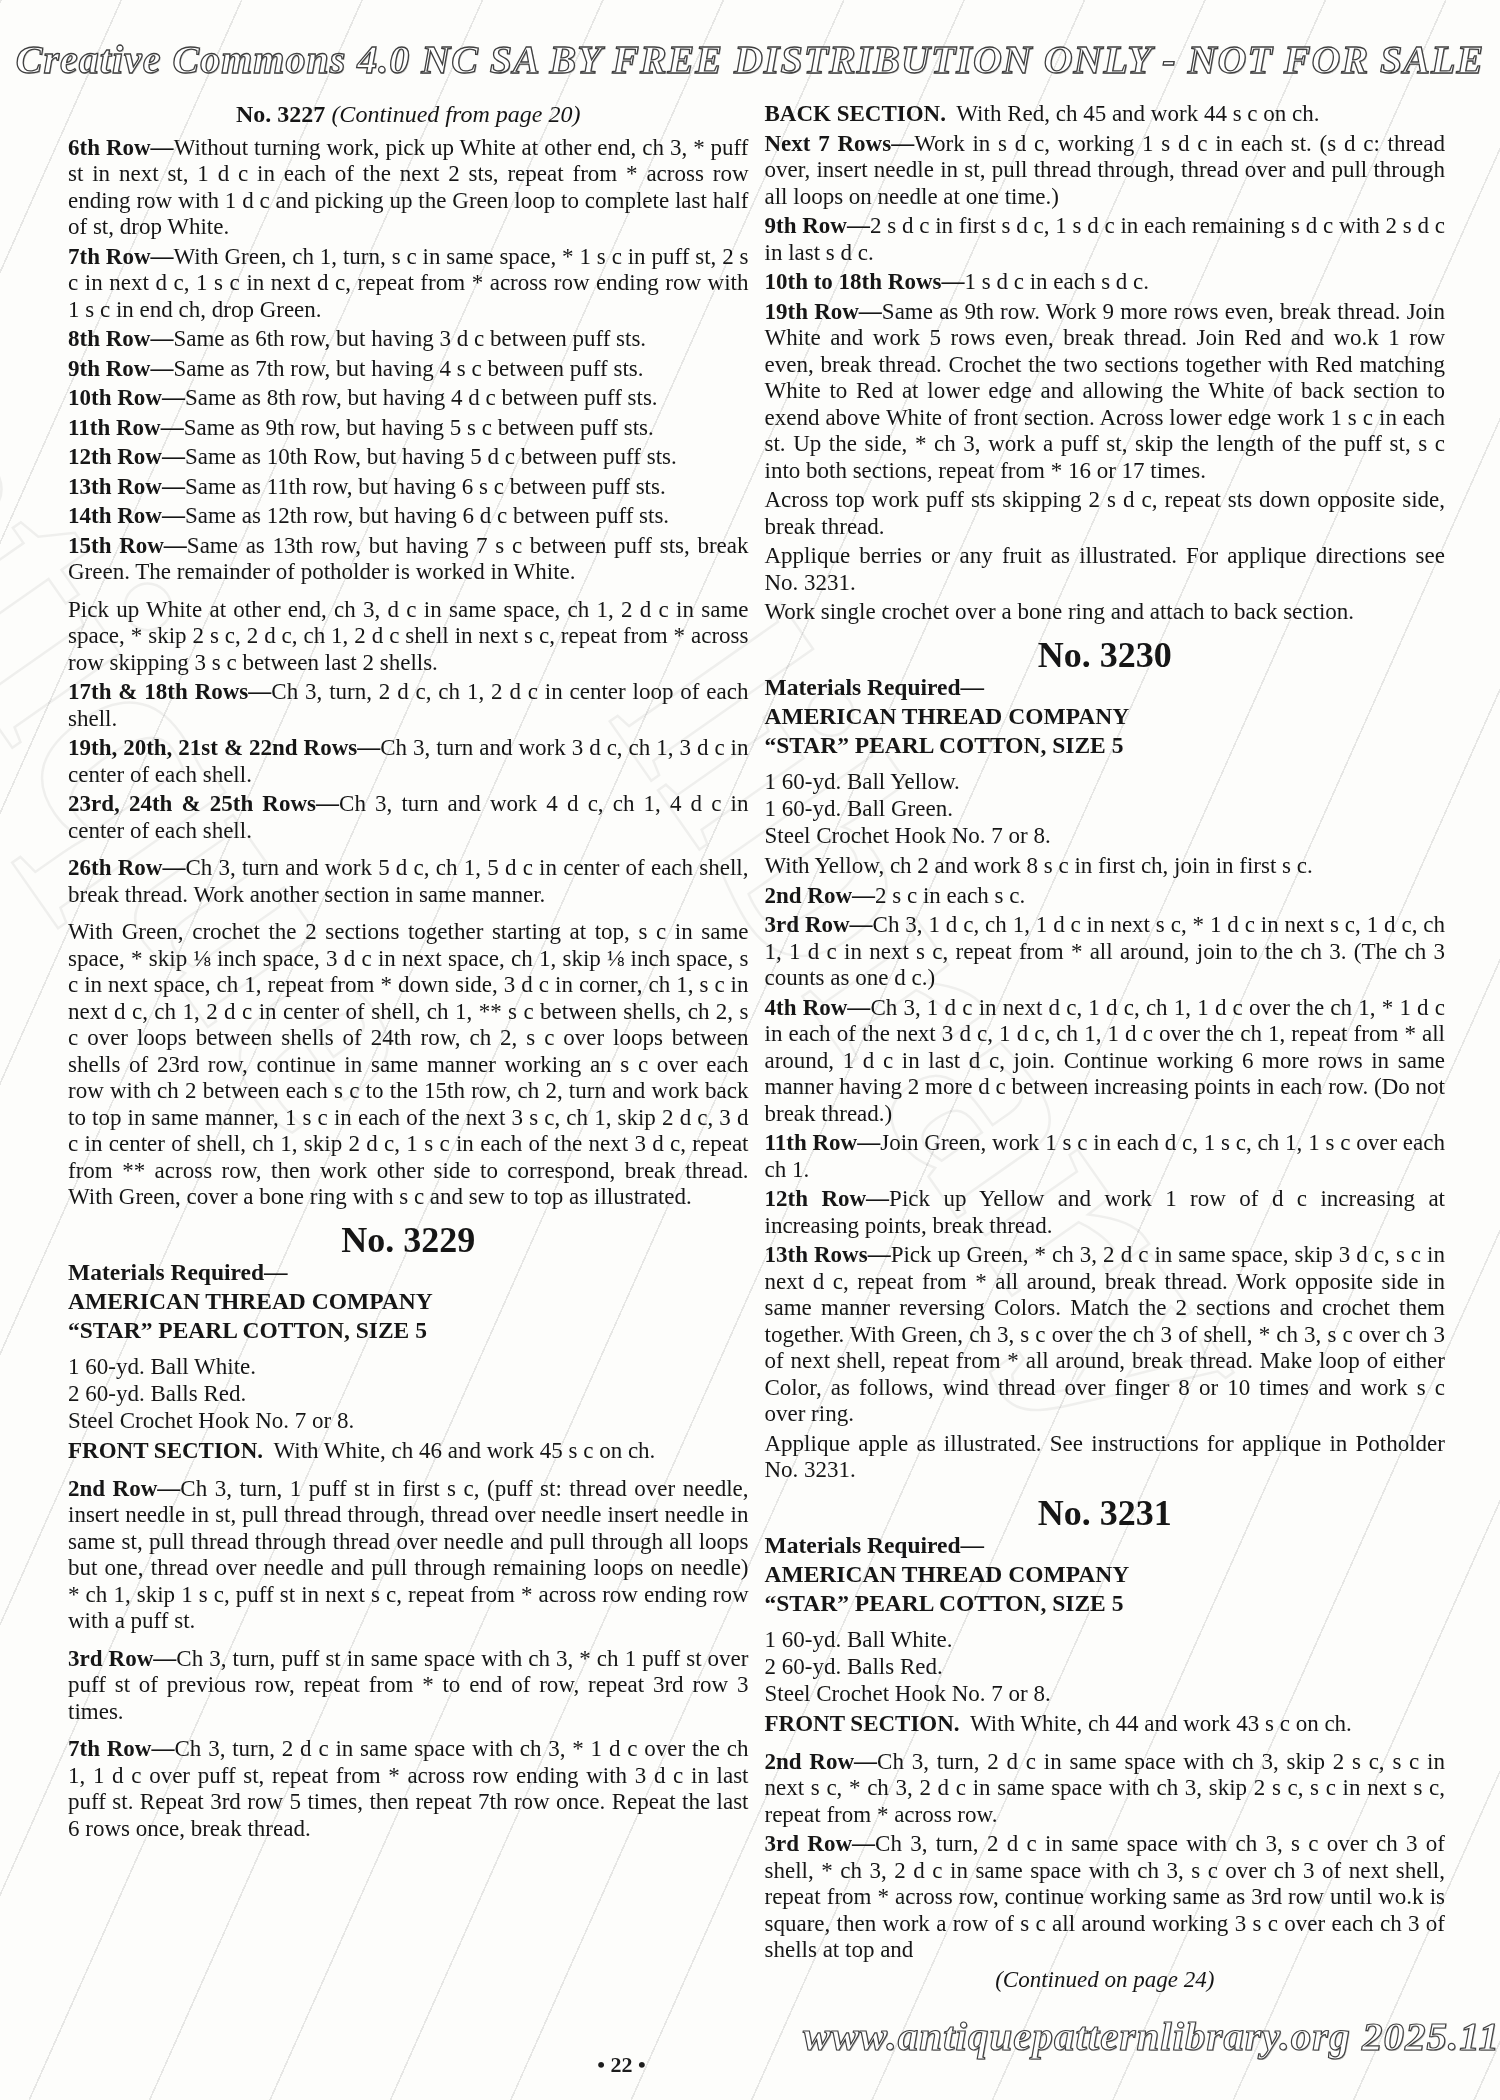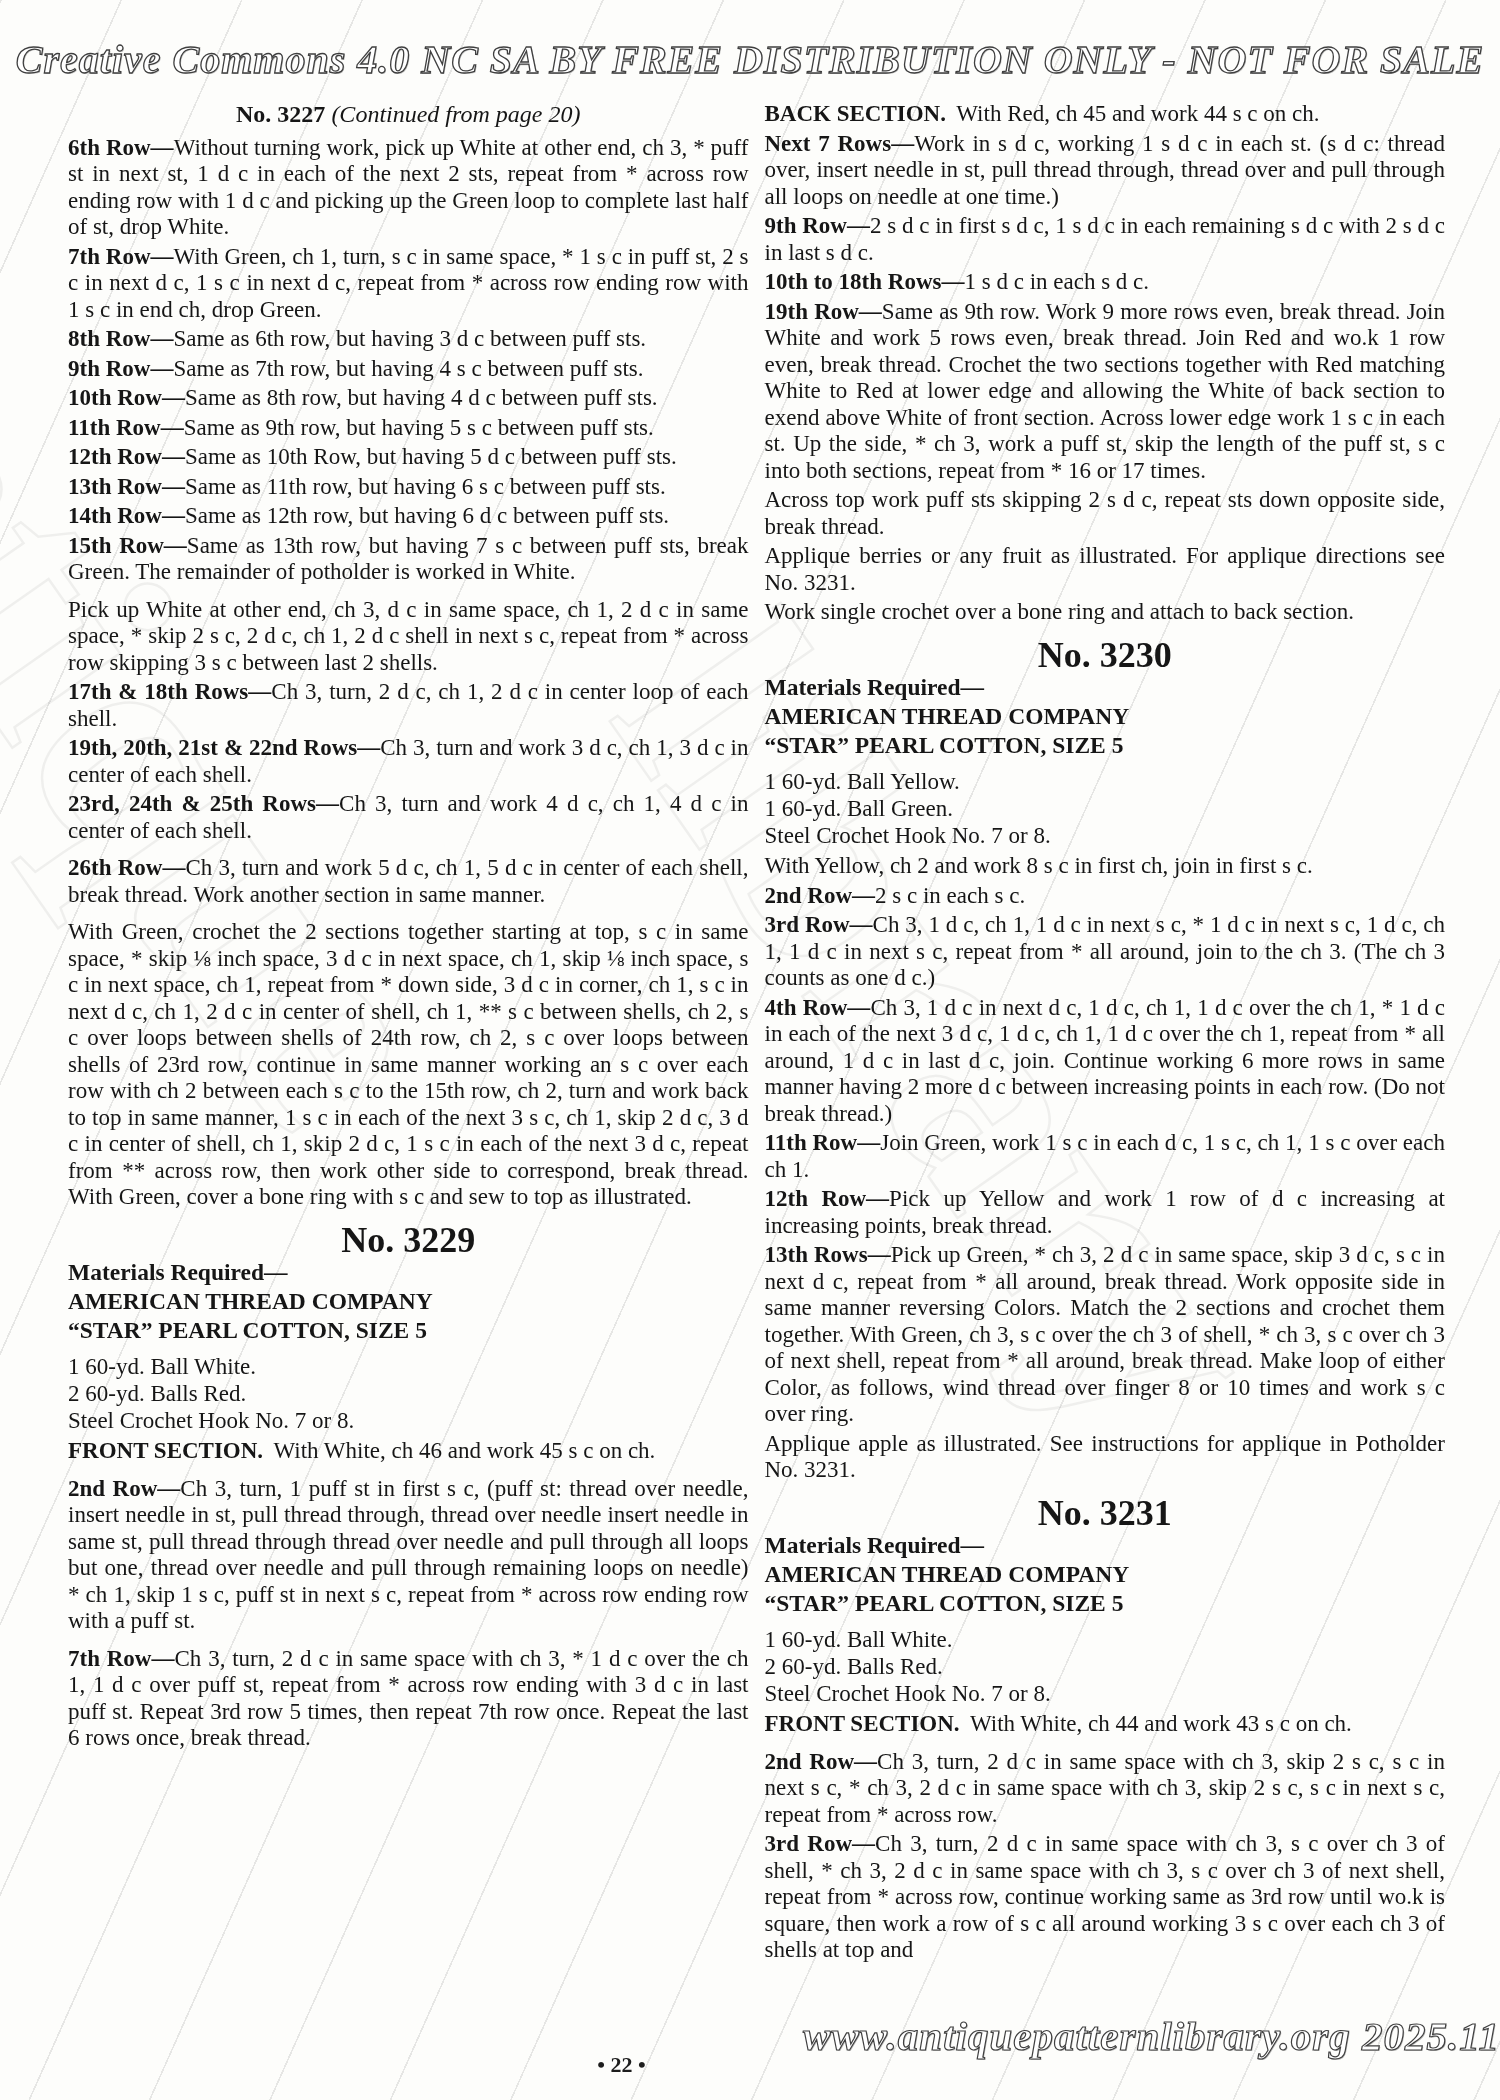--- a/index.html
+++ b/index.html
@@ -97,20 +97,21 @@
           <div>AMERICAN THREAD COMPANY</div>
           <div>“STAR” PEARL COTTON, SIZE 5</div>
         </div>
         <div class="materials">
           <div>1 60-yd. Ball White.</div>
           <div>2 60-yd. Balls Red.</div>
           <div>Steel Crochet Hook No. 7 or 8.</div>
         </div>
         <p class="para"><b class="row-label sp">FRONT SECTION.</b><span>With White, ch 46 and work 45 s c on ch.</span></p>
         <p class="para gap"><b class="row-label">2nd Row—</b><span>Ch 3, turn, 1 puff st in first s c, (puff st: thread over needle, insert needle in st, pull thread through, thread over needle insert needle in same st, pull thread through thread over needle and pull through all loops but one, thread over needle and pull through remaining loops on needle) * ch 1, skip 1 s c, puff st in next s c, repeat from * across row ending row with a puff st.</span></p>
+        <p class="para gap"><b class="row-label">3rd Row—</b><span>Ch 3, turn, puff st in same space with ch 3, * ch 1 puff st over puff st of previous row, repeat from * to end of row, repeat 3rd row 3 times.</span></p>
         <p class="para gap"><b class="row-label">7th Row—</b><span>Ch 3, turn, 2 d c in same space with ch 3, * 1 d c over the ch 1, 1 d c over puff st, repeat from * across row ending with 3 d c in last puff st. Repeat 3rd row 5 times, then repeat 7th row once. Repeat the last 6 rows once, break thread.</span></p>
       </section>
     <section class="col">
         <p class="para"><b class="row-label sp">BACK SECTION.</b><span>With Red, ch 45 and work 44 s c on ch.</span></p>
         <p class="para"><b class="row-label">Next 7 Rows—</b><span>Work in s d c, working 1 s d c in each st. (s d c: thread over, insert needle in st, pull thread through, thread over and pull through all loops on needle at one time.)</span></p>
         <p class="para"><b class="row-label">9th Row—</b><span>2 s d c in first s d c, 1 s d c in each remaining s d c with 2 s d c in last s d c.</span></p>
         <p class="para"><b class="row-label">10th to 18th Rows—</b><span>1 s d c in each s d c.</span></p>
         <p class="para"><b class="row-label">19th Row—</b><span>Same as 9th row. Work 9 more rows even, break thread. Join White and work 5 rows even, break thread. Join Red and wo.k 1 row even, break thread. Crochet the two sections together with Red matching White to Red at lower edge and allowing the White of back section to exend above White of front section. Across lower edge work 1 s c in each st. Up the side, * ch 3, work a puff st, skip the length of the puff st, s c into both sections, repeat from * 16 or 17 times.</span></p>
         <p class="para"><span>Across top work puff sts skipping 2 s d c, repeat sts down opposite side, break thread.</span></p>
         <p class="para"><span>Applique berries or any fruit as illustrated. For applique directions see No. 3231.</span></p>
@@ -141,20 +142,21 @@
           <div>“STAR” PEARL COTTON, SIZE 5</div>
         </div>
         <div class="materials">
           <div>1 60-yd. Ball White.</div>
           <div>2 60-yd. Balls Red.</div>
           <div>Steel Crochet Hook No. 7 or 8.</div>
         </div>
         <p class="para"><b class="row-label sp">FRONT SECTION.</b><span>With White, ch 44 and work 43 s c on ch.</span></p>
         <p class="para gap"><b class="row-label">2nd Row—</b><span>Ch 3, turn, 2 d c in same space with ch 3, skip 2 s c, s c in next s c, * ch 3, 2 d c in same space with ch 3, skip 2 s c, s c in next s c, repeat from * across row.</span></p>
         <p class="para"><b class="row-label">3rd Row—</b><span>Ch 3, turn, 2 d c in same space with ch 3, s c over ch 3 of shell, * ch 3, 2 d c in same space with ch 3, s c over ch 3 of next shell, repeat from * across row, continue working same as 3rd row until wo.k is square, then work a row of s c all around working 3 s c over each ch 3 of shells at top and</span></p>
+        <p class="continued">(Continued on page 24)</p>
       </section>
   </main>
 
   <footer class="footer">
     <div class="page-num">• 22 •</div>
     <div class="site-mark">www.antiquepatternlibrary.org 2025.11</div>
   </footer>
 </div>
 
 </body></html>

